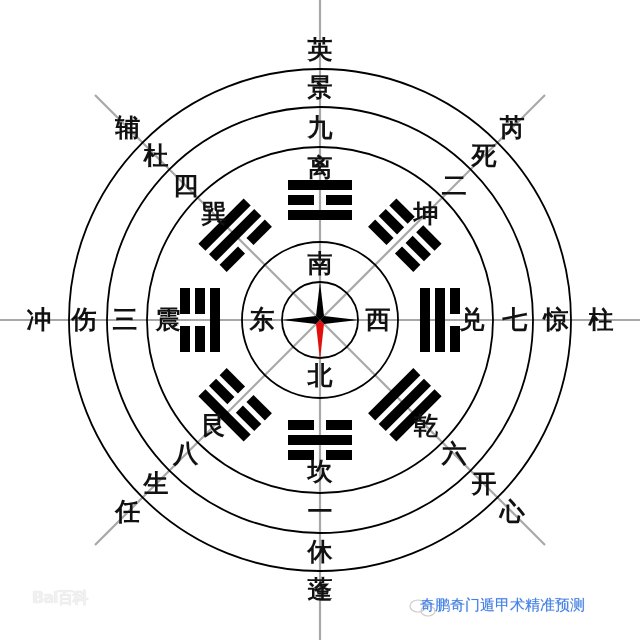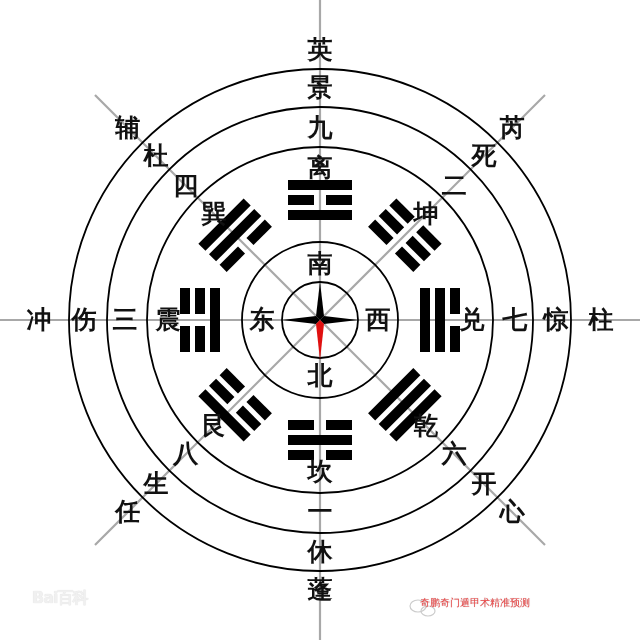--- a/index.html
+++ b/index.html
@@ -3,21 +3,21 @@
 <meta charset="utf-8">
 <style>
   html, body { margin: 0; padding: 0; background: #ffffff; }
   body { width: 640px; height: 640px; position: relative; overflow: hidden;
          font-family: "DejaVu Sans", "Liberation Sans", sans-serif; }
   #diagram { position: absolute; left: 0; top: 0; width: 640px; height: 640px; }
   .lbl { position: absolute; width: 36px; height: 36px; margin-left: -18px; margin-top: -18px;
          text-align: center; line-height: 36px; font-size: 25px; color: #111; font-weight: bold; }
   .wm-baidu { position: absolute; left: 32px; top: 588px; font-size: 16px; color: #f0f0f0;
               font-weight: bold; text-shadow: 0 0 1px #d8d8d8; letter-spacing: -1px; }
-  .wm-author { position: absolute; left: 420px; top: 596px; font-size: 10px; color: #ef4444;
+  .wm-author { position: absolute; left: 420px; top: 596px; font-size: 15px; color: #3b82f6;
                text-shadow: 0 0 1px #bbb; }
 </style>
 </head>
 <body>
 
 <svg id="diagram" viewBox="0 0 640 640" xmlns="http://www.w3.org/2000/svg">
 
   <g stroke="#a8a8a8" stroke-width="2.2">
     <line x1="320" y1="0" x2="320" y2="640"></line>
     <line x1="0" y1="320" x2="640" y2="320"></line>

